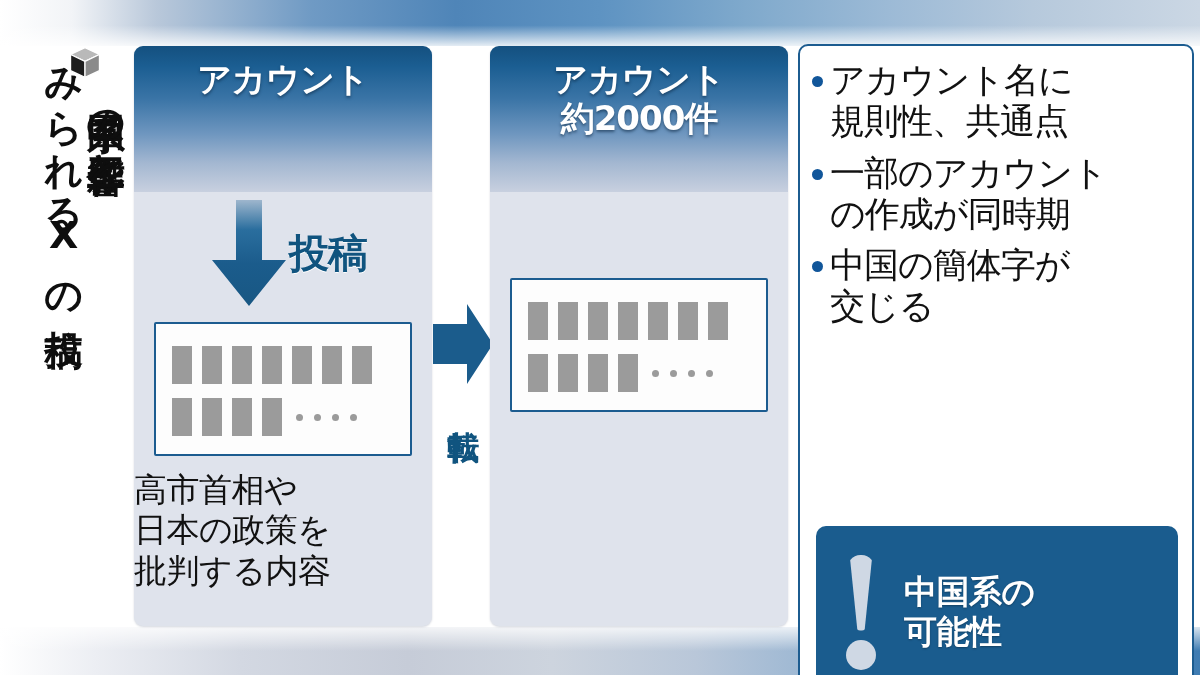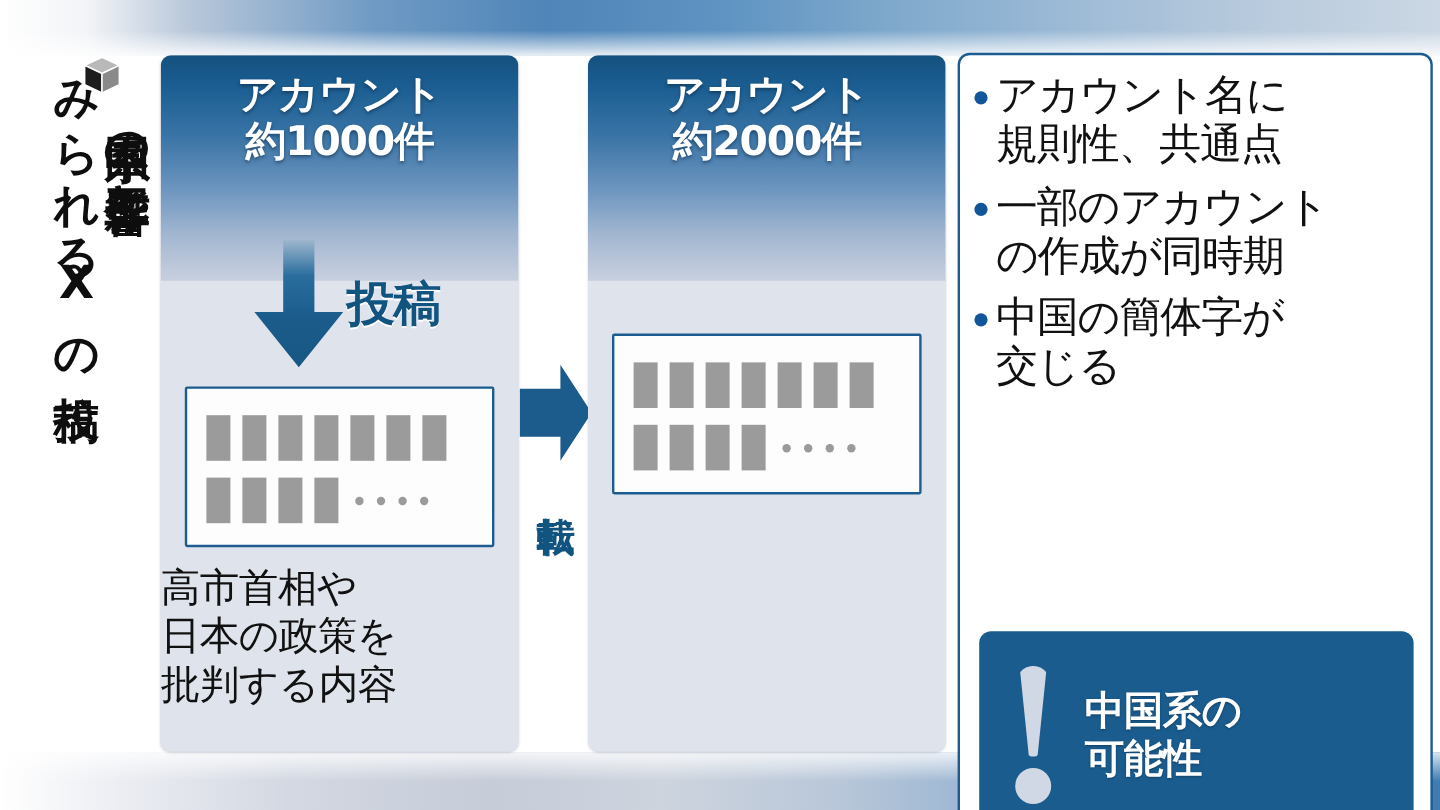--- a/index.html
+++ b/index.html
@@ -68,21 +68,21 @@
 
   
   .panel {
     position: absolute;
     border-radius: 9px;
     overflow: hidden;
     background: #dfe3ec;
     box-shadow: 0 1px 2px rgba(90,105,130,0.25);
   }
   .panel-header {
-    height: 188px;
+    height: 146px;
     background: linear-gradient(180deg,
         #14507f 0%, #1b5e92 14%, #3a74a6 36%,
         #6e96bf 60%, #a3b7d1 80%, #c8d0df 100%);
     padding: 14px 0 0 0;
     text-align: center;
   }
   .panel-header .htxt {
     font-family: "DejaVu Sans", "Liberation Sans", sans-serif;
     font-weight: 700;
     font-size: 34px;
@@ -237,21 +237,20 @@
       <polygon points="37,10 37,29 20,37 20,18" fill="#8a8a8a" stroke="#ffffff" stroke-width="1.5"></polygon>
     </svg>
     <div class="title-line l1">中国系の影響工作と</div>
     <div class="title-line l2">みられるXの投稿</div>
   </div>
 
   <div class="panel" style="left:134px; top:46px; width:298px; height:580px;">
 
     <div class="panel-header">
       <div class="htxt">アカウント</div>
-      <div class="htxt num">約1000件</div>
     </div>
 
     <div class="arrow-row">
       <svg class="down-arrow" width="86" height="108" viewBox="0 0 86 108">
         <defs>
           <linearGradient id="dag" x1="0" y1="0" x2="0" y2="1">
             <stop offset="0%" stop-color="#9eb6cd"></stop>
             <stop offset="28%" stop-color="#2a6e9e"></stop>
             <stop offset="60%" stop-color="#1b5c8c"></stop>
             <stop offset="100%" stop-color="#185783"></stop>

